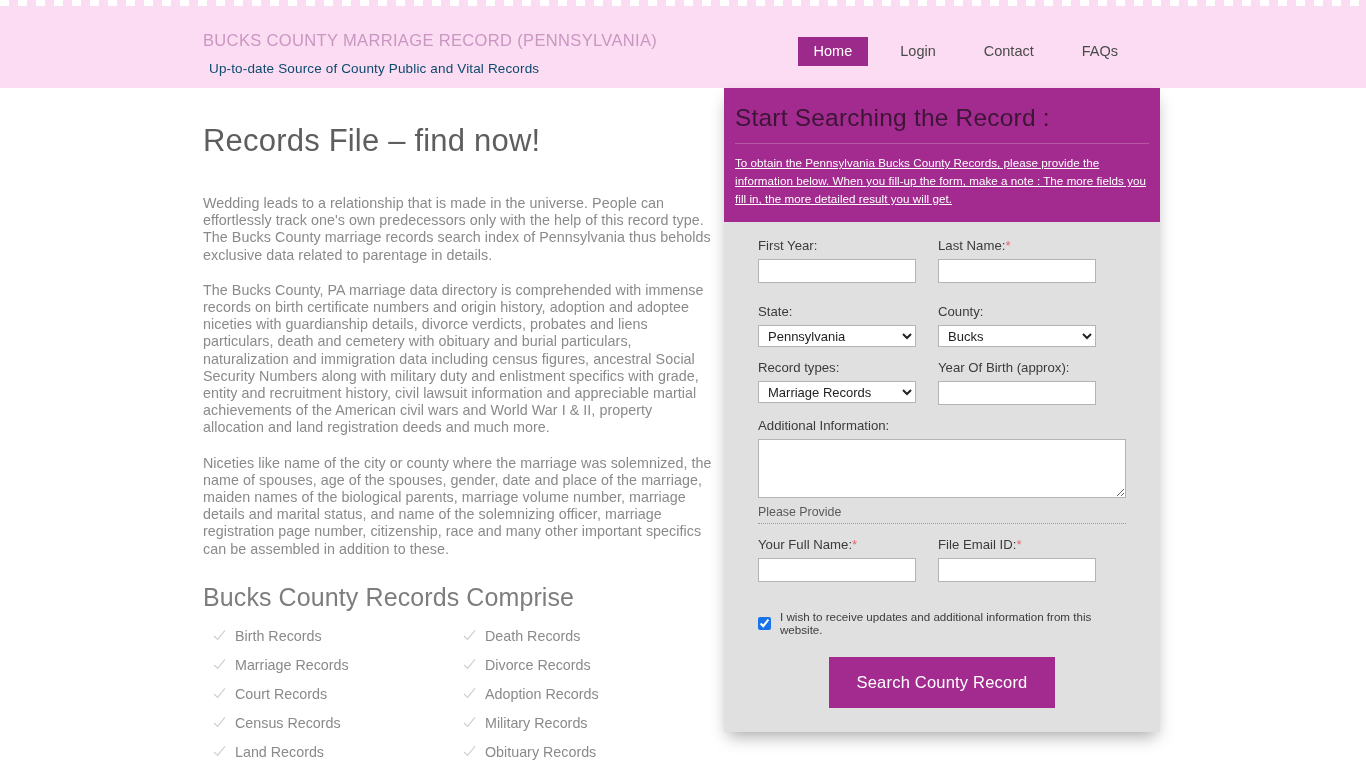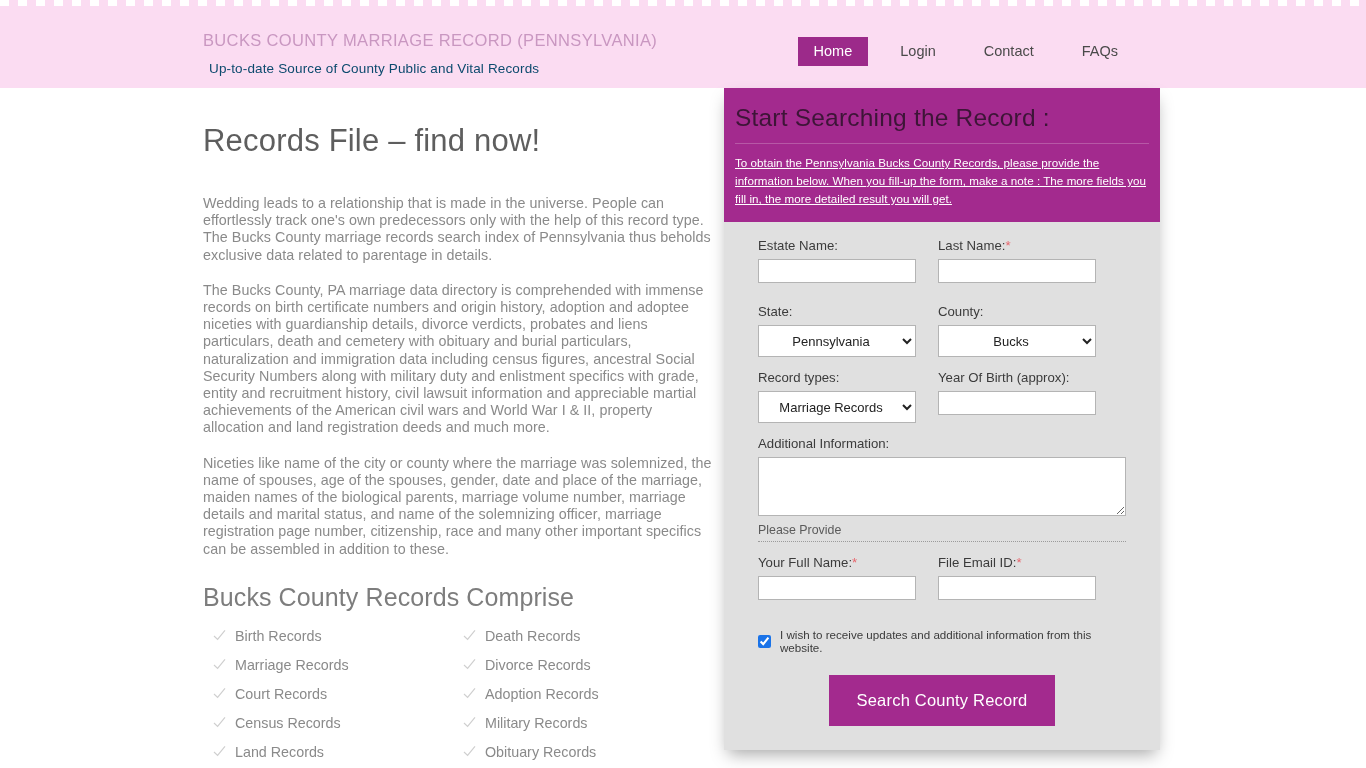--- a/index.html
+++ b/index.html
@@ -171,28 +171,27 @@
   .req { color: #e8656c; }
   .text-input {
     width: 100%; height: 24px;
     border: 1px solid #b4b4b4;
     background: #ffffff;
     font-family: "Liberation Sans", sans-serif;
     font-size: 13px; padding: 2px 5px;
     color: #222;
   }
   .select-input {
-    width: 100%; height: 32px;
+    width: 100%; height: 22px;
     border: 1px solid #b4b4b4;
     background: #ffffff;
     font-family: "Liberation Sans", sans-serif;
     font-size: 13px;
     padding: 2px 5px;
     color: #222;
-    text-align: center;
   }
   .gap-sm { height: 21px; }
   .gap-xs { height: 13px; }
   .textarea-input {
     width: 100%; height: 59px;
     border: 1px solid #b4b4b4;
     background: #ffffff;
     font-family: "Liberation Sans", sans-serif;
     font-size: 13px; padding: 3px 5px;
     resize: vertical;
@@ -335,21 +334,21 @@
   <section class="form-panel">
     <div class="panel-head">
       <h3>Start Searching the Record :</h3>
       <p>To obtain the Pennsylvania Bucks County Records, please provide the information below. When you fill-up the form, make a note : The more fields you fill in, the more detailed result you will get.</p>
     </div>
 
     <div class="panel-body">
 
       <div class="field-row">
         <div class="field">
-          <label class="field-label">Estate Name:</label>
+          <label class="field-label">First Year:</label>
           <input class="text-input" type="text" value="" style="">
         </div>
         <div class="field">
           <label class="field-label"><span>Last Name:</span><span class="req">*</span></label>
           <input class="text-input" type="text" value="" style="">
         </div>
       </div>
 
       <div class="gap-sm"></div>
 

